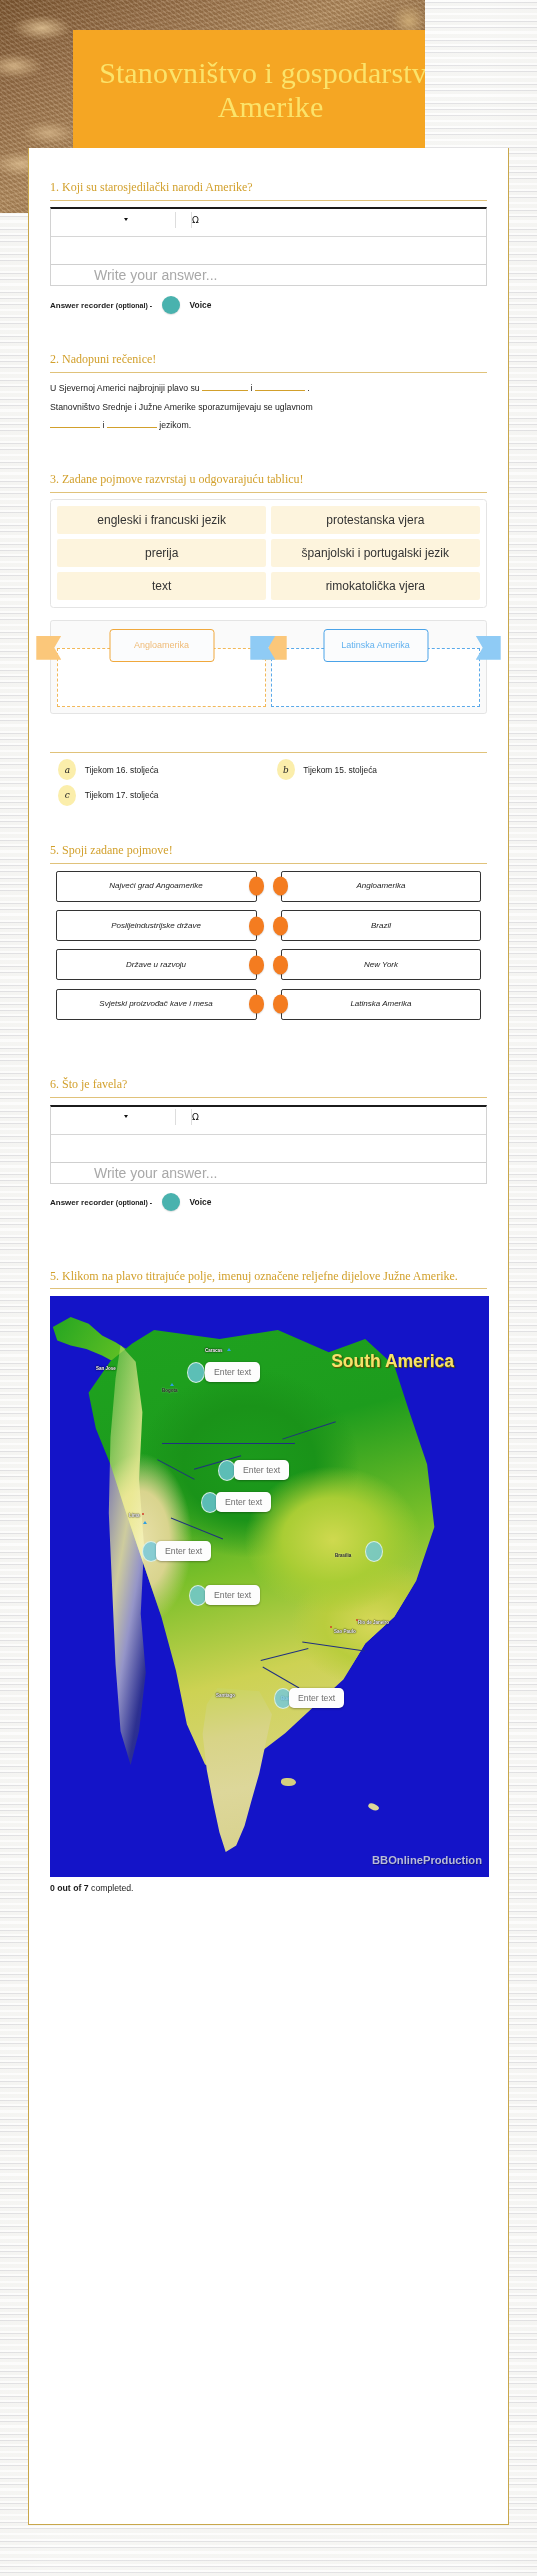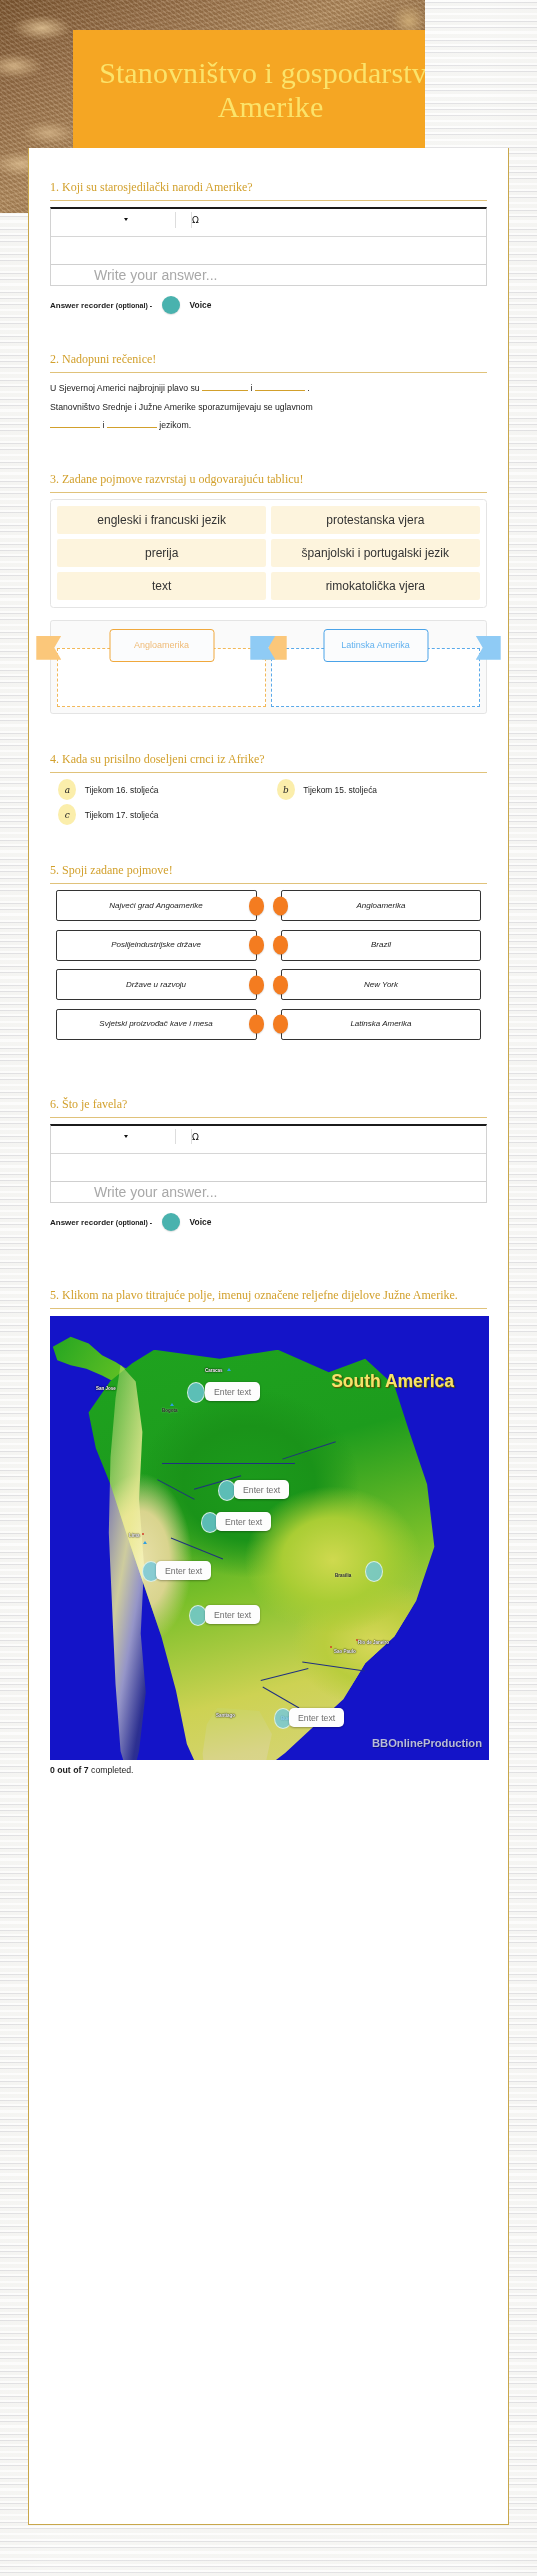--- a/index.html
+++ b/index.html
@@ -178,21 +178,21 @@
   .dot{
     position:absolute; top:50%; transform:translateY(-50%);
     width:15.4px; height:19px; border-radius:50%; background:#f47c20; z-index:4;
     box-shadow:0 0.7px 1.4px rgba(0,0,0,.2);
   }
   .dot.right{ right:-7.7px; }
   .dot.left{ left:-7.7px; }
 
   
   .map{
-    position:relative; width:439px; height:444px; margin-top:3px;
+    position:relative; width:439px; height:581px; margin-top:3px;
     background:#1414c8; overflow:hidden;
   }
   .map-title{
     position:absolute; right:35px; top:55px; z-index:5;
     font-size:17.5px; font-weight:bold; color:#f7e26b;
     font-family:"Liberation Sans", sans-serif;
     text-shadow:0.7px 0.7px 0 #6a5a00, 1.4px 1.4px 1.4px rgba(0,0,0,.45);
   }
   .watermark{
     position:absolute; right:7px; bottom:11.2px; z-index:5;
@@ -347,21 +347,20 @@
           <div class="rib-tail l tail-b"></div>
           <div class="rib-tail r tail-b"></div>
           <div class="ribbon blue">Latinska Amerika</div>
         </div>
       </div>
     </div>
 
     <div class="spacer-lg"></div>
 
     <div class="q-block">
-      <div class="q-title">4. Kada su prisilno doseljeni crnci iz Afrike?</div>
       <div class="q-rule"></div>
       <div class="mc-grid">
         <div class="mc-opt">
           <span class="mc-bullet">a</span>
           <span class="mc-text">Tijekom 16. stoljeća</span>
         </div>
         <div class="mc-opt">
           <span class="mc-bullet">b</span>
           <span class="mc-text">Tijekom 15. stoljeća</span>
         </div>

